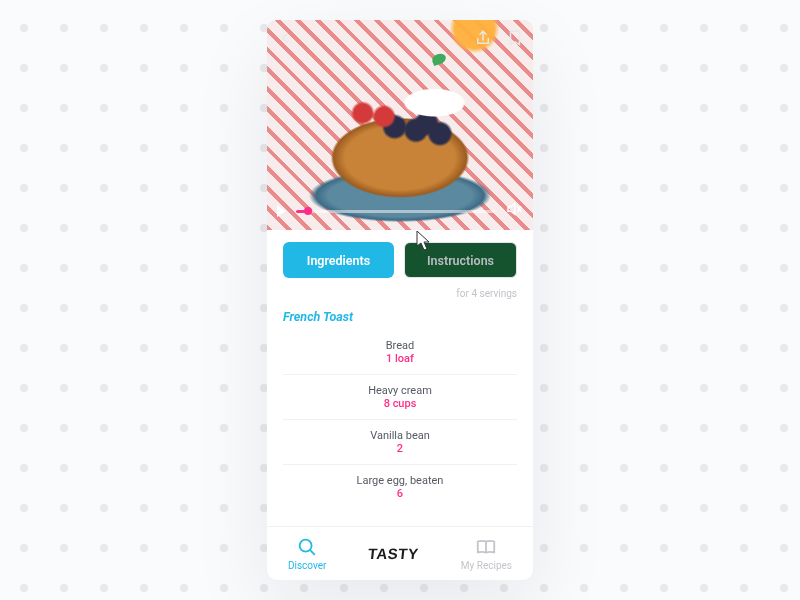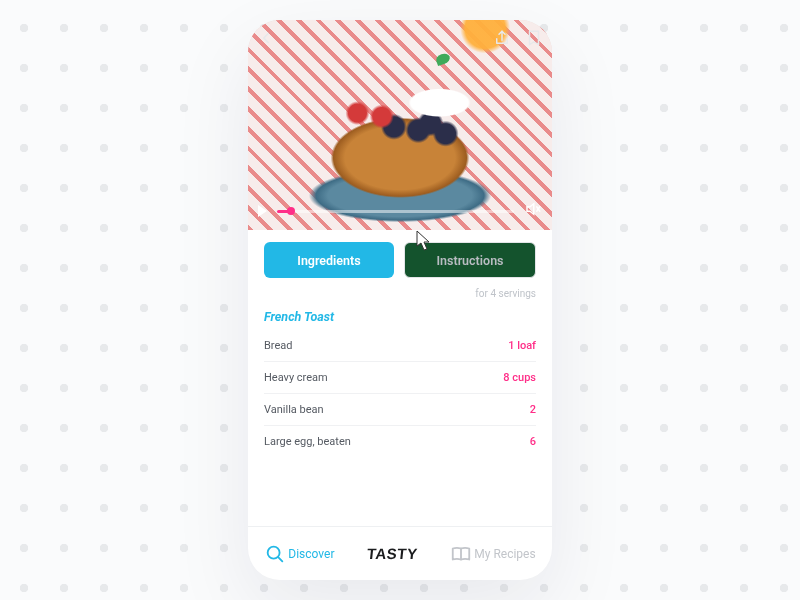--- a/index.html
+++ b/index.html
@@ -12,22 +12,22 @@
   }
   .bgdots {
     position: absolute; inset: 0; z-index: 0;
     background-image: radial-gradient(circle at 4px 4px, #e2e4e7 4px, transparent 4.5px);
     background-size: 40px 40px;
     background-position: 180px 24px;
     opacity: .8;
   }
   .phone {
     position: relative; z-index: 1;
-    width: 304px; height: 560px;
-    background: #fff; border-radius: 32px;
+    width: 266px; height: 560px;
+    background: #fff; border-radius: 10px;
     box-shadow: 0 30px 80px rgba(20,30,60,.08);
     display: flex; flex-direction: column;
     overflow: hidden;
   }
   
   .hero { position: relative; height: 210px; }
   .hero-bg {
     position: absolute; inset: 0;
     background:
       radial-gradient(circle at 78% 4%, rgba(255,176,60,.95) 0 20px, transparent 25px),
@@ -71,30 +71,31 @@
     display:flex; align-items:center; justify-content:center;
   }
   .tab.active { background:#22b8e6; color:#fff; }
   .tab.inactive { background:#14532d; border:1px solid #e3e5e8; color:#b9bcc2; }
   .servings { font-size:10px; color:#bfc3c9; margin-bottom:10px;text-align:right;}
   .section-title { font-size:12.5px; font-weight:700; color:#22b8e6; margin-bottom:6px;font-style:italic;}
   .row {
     display:flex; justify-content:space-between; align-items:center;
     padding: 9px 0; border-bottom:1px solid #f0f1f3;
     font-size:11px;
+    flex-direction:column;
   }
   .row .name { color:#555a62; }
   .row .val { color:#ff2e88; font-weight:500;}
   .row:last-child{border-bottom:none;}
   
   .nav {
     height:54px; border-top:1px solid #eef0f2;
     display:flex; align-items:center; justify-content:space-around;
   }
-  .navitem { display:flex; flex-direction:row; align-items:center; gap:2px; font-size:12px; color:#c2c5ca;}
+  .navitem { display:flex; flex-direction:column; align-items:center; gap:2px; font-size:10px; color:#c2c5ca;}
   .navitem.active { color:#22b8e6;}
   .navicon{width:22px;height:22px;display:flex;align-items:center;justify-content:center;}
   .navicon svg{width:22px;height:22px;fill:none;stroke:currentColor;stroke-width:2;stroke-linecap:round;stroke-linejoin:round;}
   .disc-icon svg{stroke:#22b8e6;}
   .brand { font-family: Arial Black, Arial, sans-serif; letter-spacing:.5px; font-weight:900; font-size:15px; color:#1b1c1e; transform:skewX(-6deg);}
   
   .cursor{position:absolute; left:416px; top:230px; z-index:5;}
   .cursor svg{width:16px;height:22px;}
 </style>
 </head>

